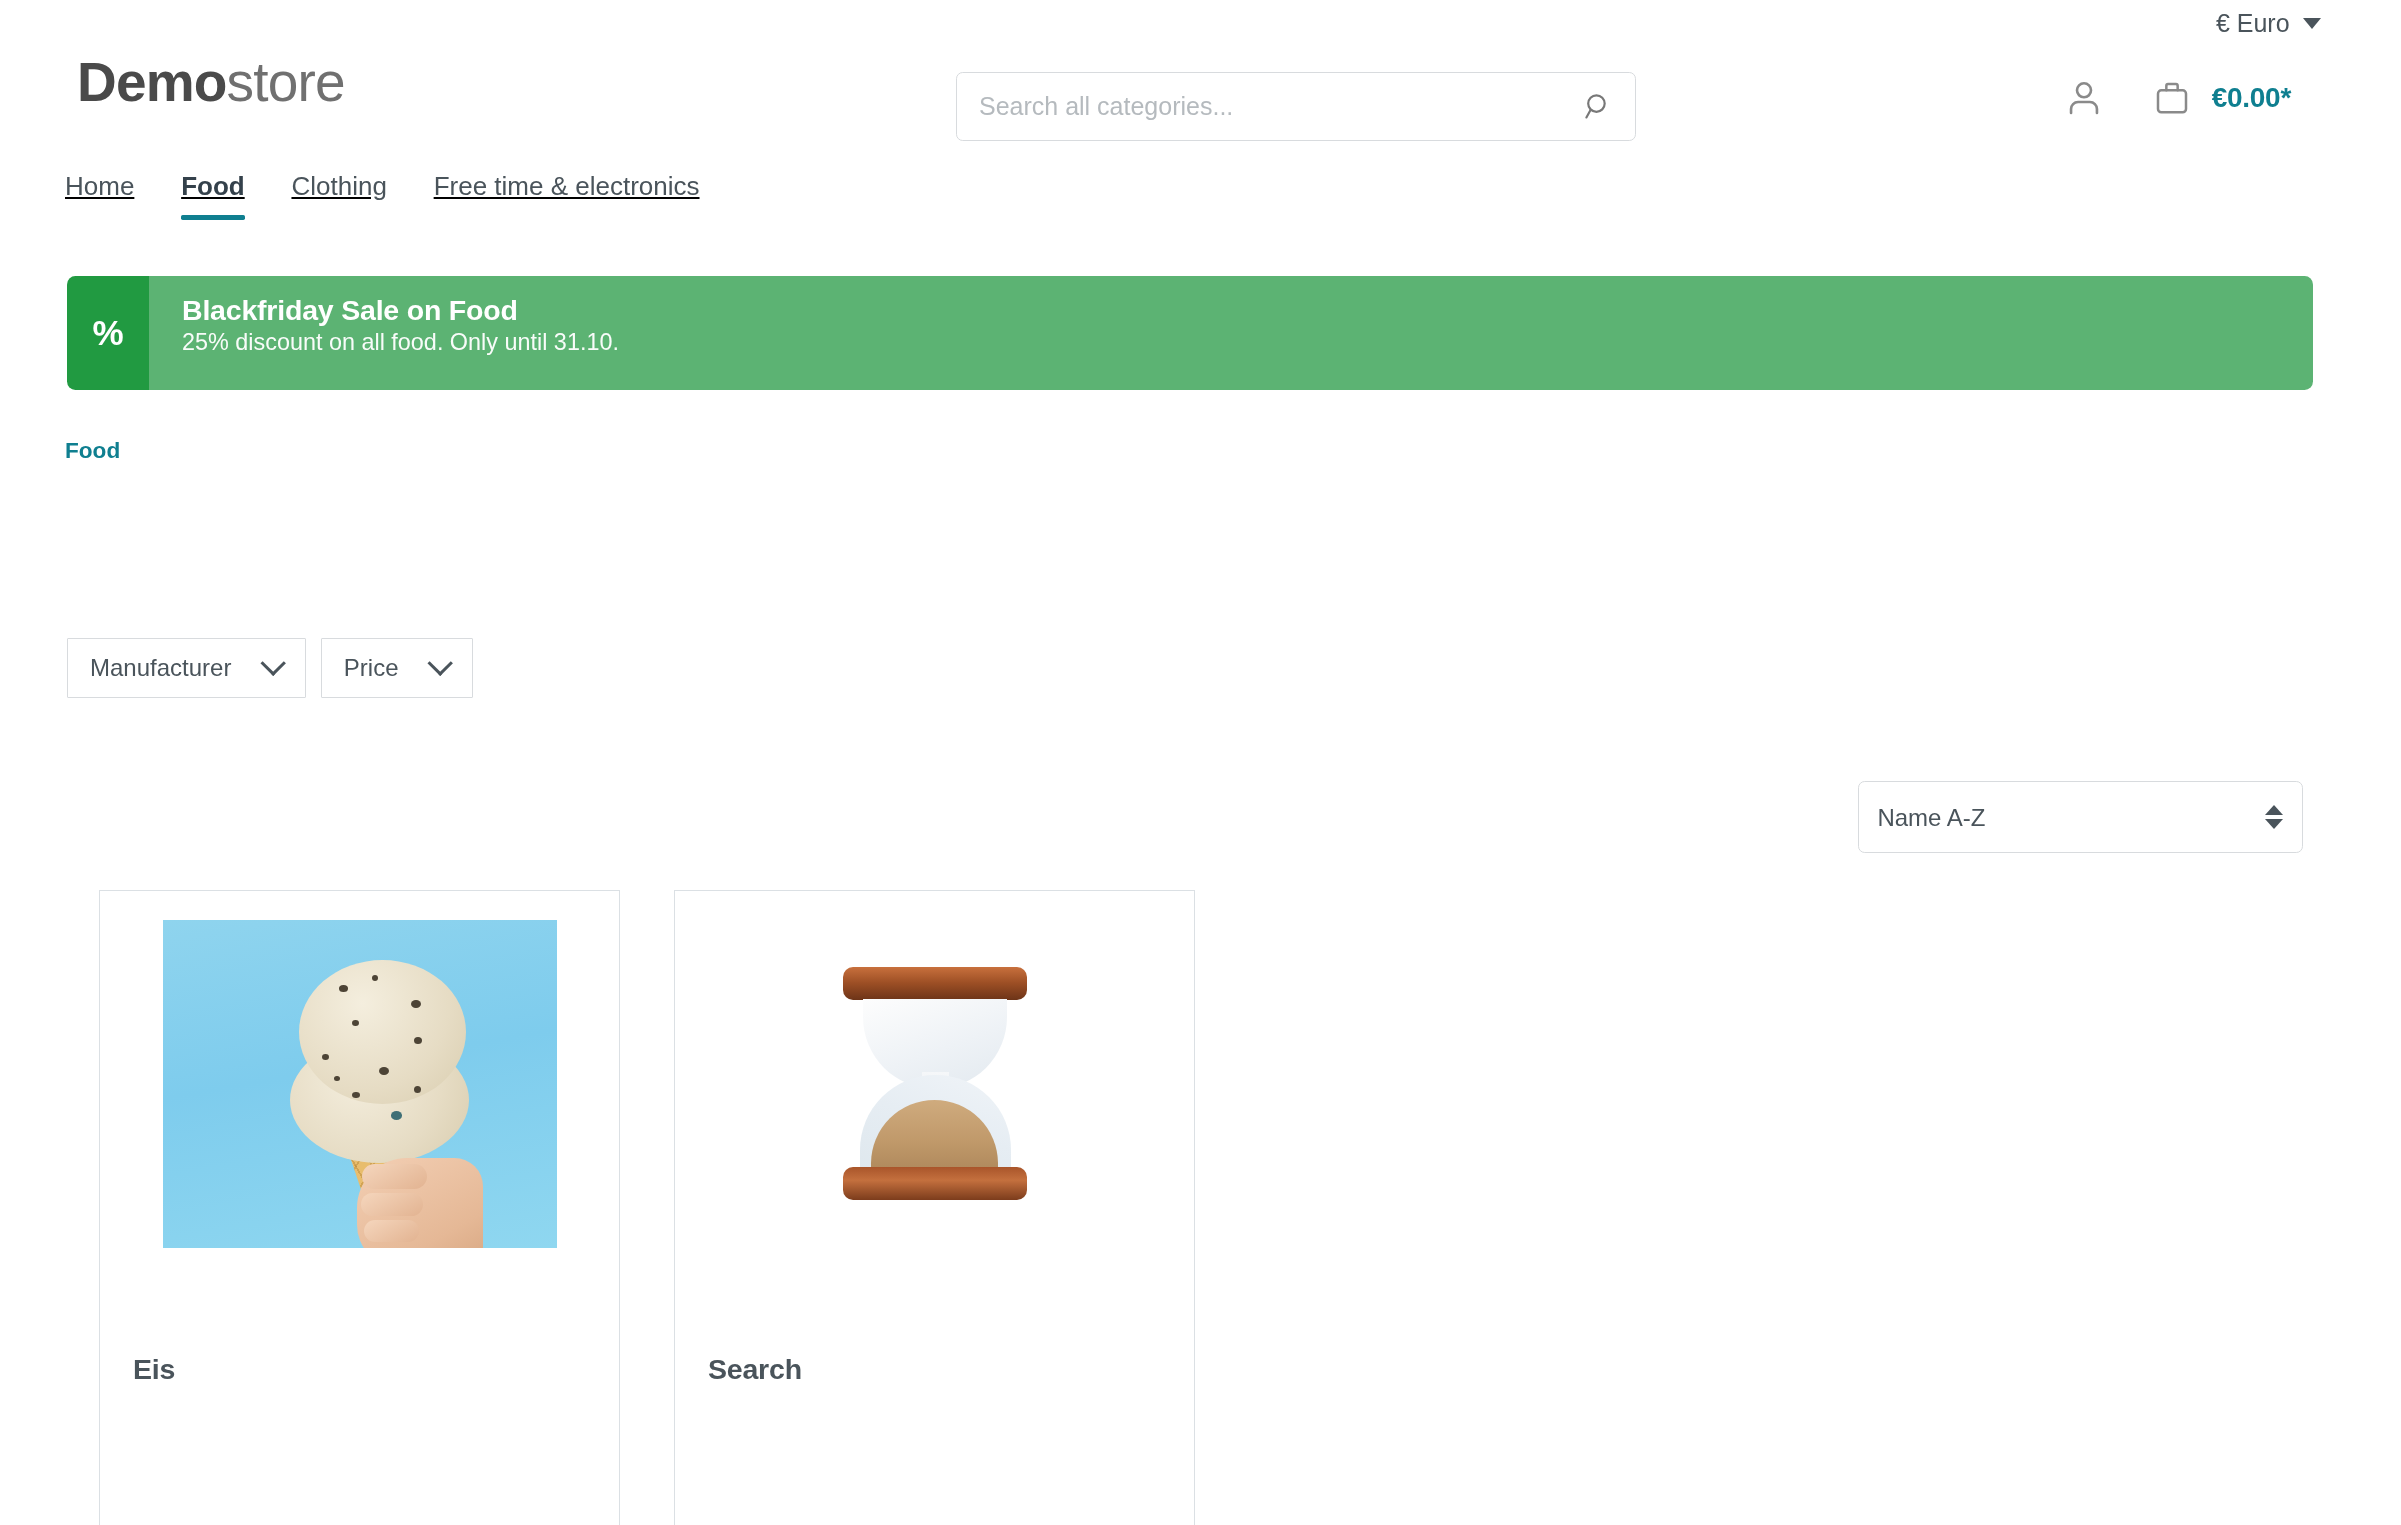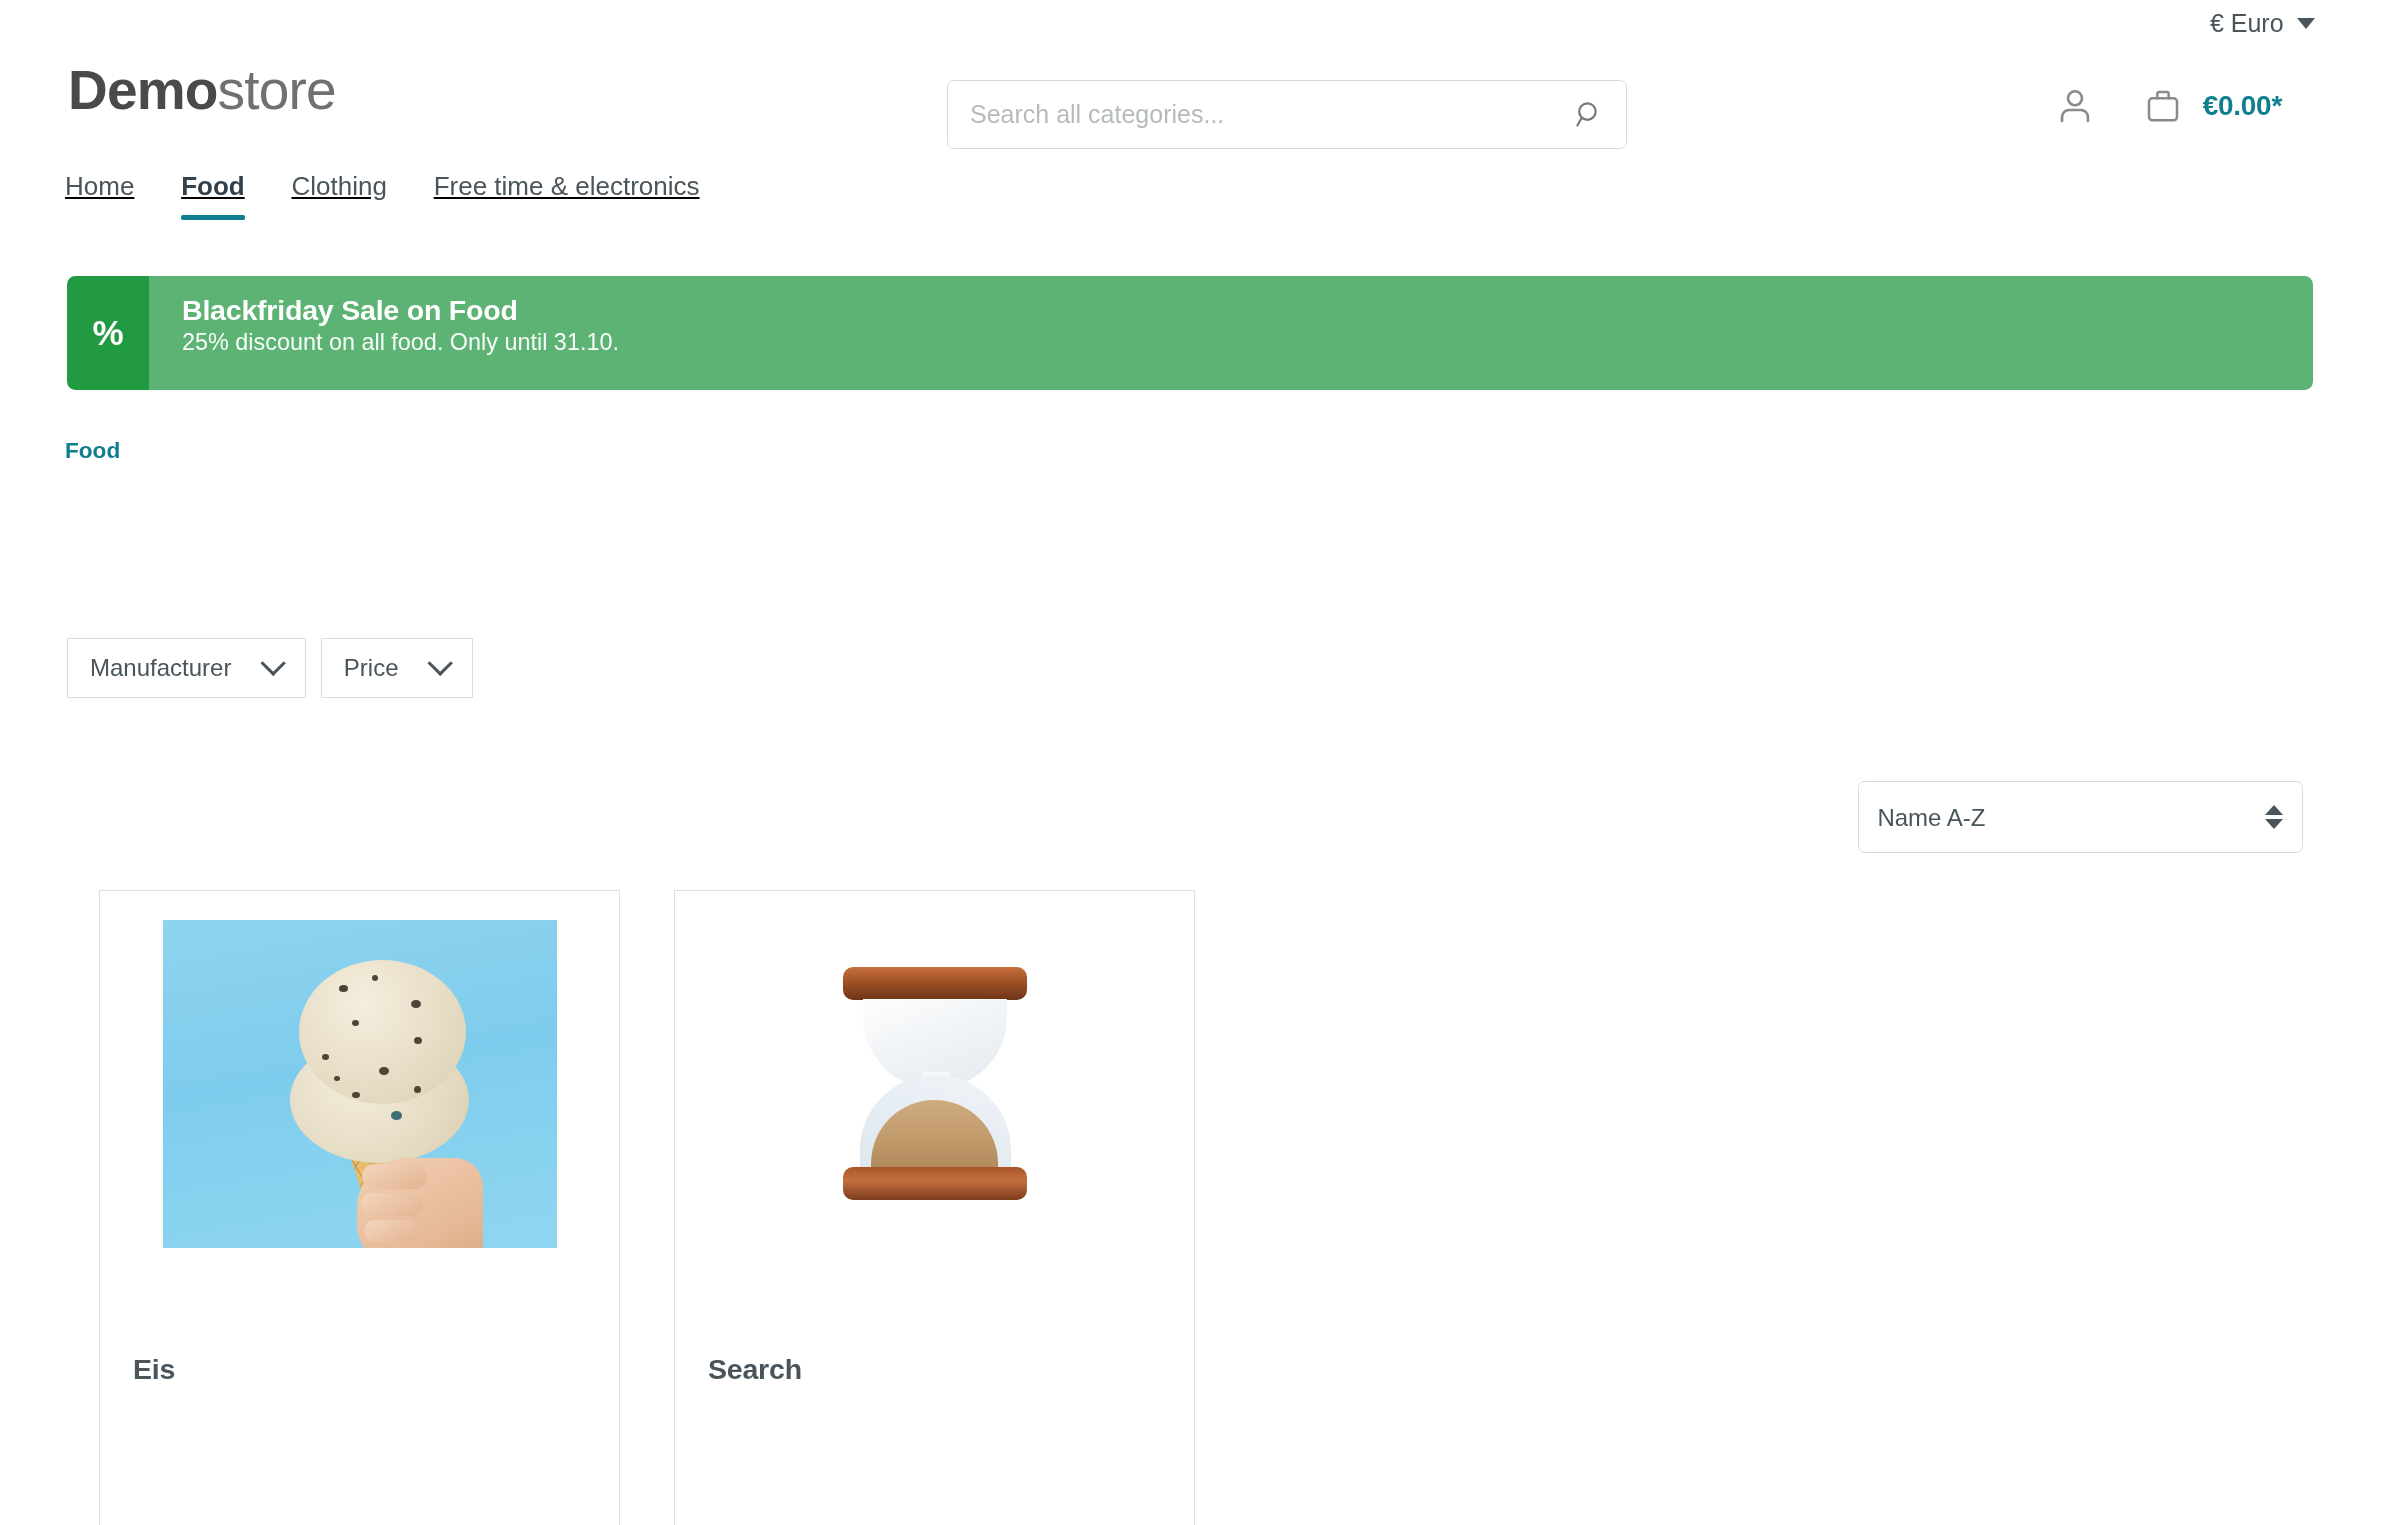--- a/index.html
+++ b/index.html
@@ -10,21 +10,21 @@
     background: #ffffff;
     font-family: "Liberation Sans", sans-serif;
     overflow: hidden;
   }
 
   .page { position: relative; width: 2401px; height: 1526px; }
 
   
   .currency-bar {
     position: absolute;
-    top: 0; right: 14px;
+    top: 0; right: 8px;
     height: 47px;
     display: flex;
     align-items: center;
     justify-content: center;
     padding-right: 72px;
   }
   .currency-toggle {
     display: flex;
     align-items: center;
     gap: 13.4px;
@@ -39,24 +39,23 @@
     width: 0; height: 0;
     border-left: 9.2px solid transparent;
     border-right: 9.2px solid transparent;
     border-top: 11px solid #4a545b;
     display: inline-block;
   }
 
   
   .header {
     position: absolute;
-    top: 47px; left: 3px;
+    top: 47px; left: 12px;
     width: 2361px;
     height: 117px;
-    margin-top: 8px;
   }
   .logo {
     position: absolute;
     left: 65px; top: 8.4px;
     font-size: 55px;
     line-height: 1;
     white-space: nowrap;
     cursor: pointer;
   }
   .logo .logo-bold { font-weight: 700; color: #4a4a4a; letter-spacing: -0.8px; }

